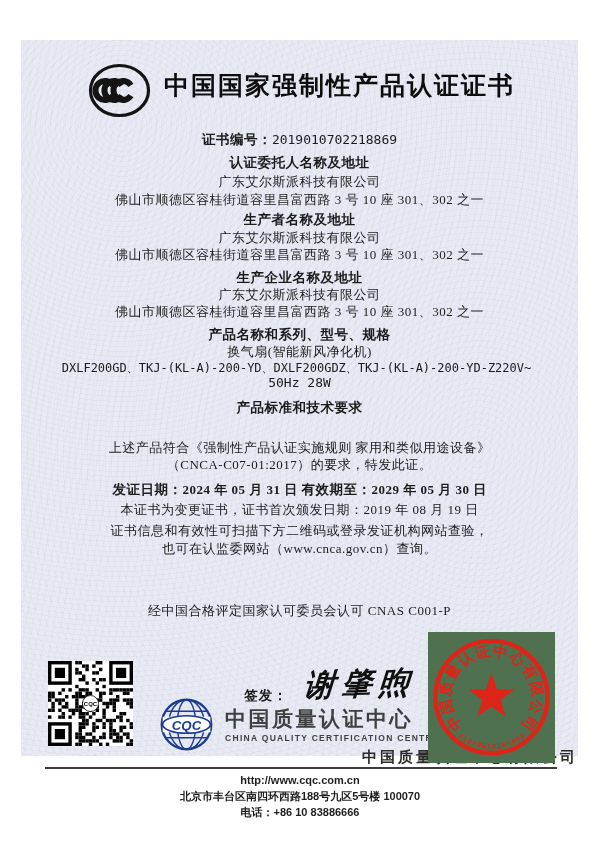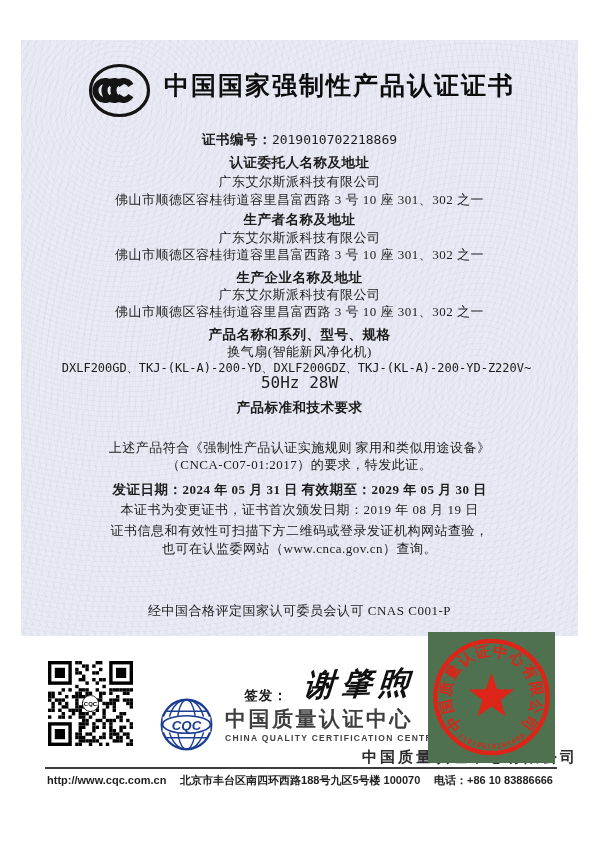--- a/index.html
+++ b/index.html
@@ -1,21 +1,21 @@
 <!DOCTYPE html>
 <html><head>
 <meta charset="utf-8">
 <style>
   html,body{margin:0;padding:0;}
   body{
     width:600px;height:849px;background:#ffffff;position:relative;overflow:hidden;
     font-family:"Liberation Serif","DejaVu Serif",serif;color:#1c1c1c;
   }
   .paper{
-    position:absolute;left:21px;top:40px;width:557px;height:596px;
+    position:absolute;left:21px;top:40px;width:557px;height:716px;
     background-color:#e9ebf4;
     background-image:
       repeating-radial-gradient(circle at 18% 12%, rgba(106,116,168,.055) 0 1px, transparent 1px 5px),
       repeating-radial-gradient(circle at 82% 58%, rgba(106,116,168,.05) 0 1px, transparent 1px 6px),
       repeating-linear-gradient(100deg, rgba(118,126,172,.045) 0 2px, transparent 2px 7px);
   }
   .ln{position:absolute;left:0;right:0;text-align:center;font-size:13px;line-height:18px;letter-spacing:.5px;white-space:nowrap;}
   .hd{font-weight:bold;font-size:13.5px;}
   .mono{font-family:"DejaVu Sans Mono","Liberation Mono",monospace;letter-spacing:0;}
   .title{position:absolute;top:30px;left:80px;right:0;text-align:center;font-size:25px;line-height:32px;
@@ -29,21 +29,21 @@
              transform:rotate(-2deg) skewX(-6deg);color:#101010;}
   .qr{position:absolute;left:27px;top:621px;width:85px;height:85px;background:#fff;padding:0;}
   .cqc-block{position:absolute;top:657px;left:0;right:0;display:flex;justify-content:center;align-items:center;gap:11px;}
   .cqc-names{text-align:left;font-family:"Liberation Sans","DejaVu Sans",sans-serif;color:#3f3f3f;}
   .cqc-cn{font-size:21px;font-weight:bold;letter-spacing:2.5px;line-height:26px;white-space:nowrap;}
   .cqc-en{font-size:8.5px;font-weight:bold;letter-spacing:1.3px;line-height:12px;white-space:nowrap;}
   .company{position:absolute;top:706px;left:0;right:0;text-align:right;font-family:"Liberation Sans","DejaVu Sans",sans-serif;
            font-size:15px;font-weight:600;letter-spacing:3px;color:#2b2b2b;line-height:22px;}
   .divider{position:absolute;top:727px;left:24px;right:21px;height:2px;background:#3c3c3c;}
   .footer{position:absolute;top:732px;left:26px;right:25px;display:flex;justify-content:space-between;align-items:center;
-          font-family:"Liberation Sans","DejaVu Sans",sans-serif;font-size:11px;font-weight:bold;color:#1f1f1f;line-height:16px;white-space:nowrap;}
+          font-family:"Liberation Sans","DejaVu Sans",sans-serif;font-size:11px;font-weight:bold;color:#1f1f1f;line-height:16px;white-space:nowrap;flex-direction:column;}
   .seal{position:absolute;left:407px;top:592px;width:127px;height:131px;z-index:5;}
 </style>
 </head>
 <body>
 
 <div class="paper">
 
   <svg class="ccc" viewBox="0 0 65 55">
     <ellipse cx="32.5" cy="27.5" rx="29" ry="25" fill="none" stroke="#141414" stroke-width="3.2"></ellipse>
     <path d="M 25.9,22.3 A 9.5,9.5 0 1 0 25.9,32.7" fill="none" stroke="#141414" stroke-width="6"></path>
@@ -67,21 +67,21 @@
   <div class="ln hd" style="top:229px">生产企业名称及地址</div>
   <div class="ln" style="top:246px">广东艾尔斯派科技有限公司</div>
   <div class="ln" style="top:263px">佛山市顺德区容桂街道容里昌富西路 3 号 10 座 301、302 之一</div>
 
   <div class="ln hd" style="top:286px">产品名称和系列、型号、规格</div>
   <div class="ln" style="top:303px">换气扇(智能新风净化机)</div>
   <div class="models-row">
     <span>DXLF200GD、TKJ-(KL-A)-200-YD、DXLF200GDZ、TKJ-(KL-A)-200-YD-Z</span>
     <span>220V~</span>
   </div>
-  <div class="ln mono" style="top:334px;font-size:16px">50Hz 28W</div>
+  <div class="ln mono" style="top:334px;font-size:13px">50Hz 28W</div>
 
   <div class="ln hd" style="top:359px">产品标准和技术要求</div>
 
   <div class="ln" style="top:399px">上述产品符合《强制性产品认证实施规则 家用和类似用途设备》</div>
   <div class="ln" style="top:416px">（CNCA-C07-01:2017）的要求，特发此证。</div>
 
   <div class="ln" style="top:441px">
     <span class="hd">发证日期：</span><span style="font-weight:600">2024 年 05 月 31 日</span>
     <span class="hd" style="">有效期至：</span><span style="font-weight:600">2029 年 05 月 30 日</span>
   </div>

